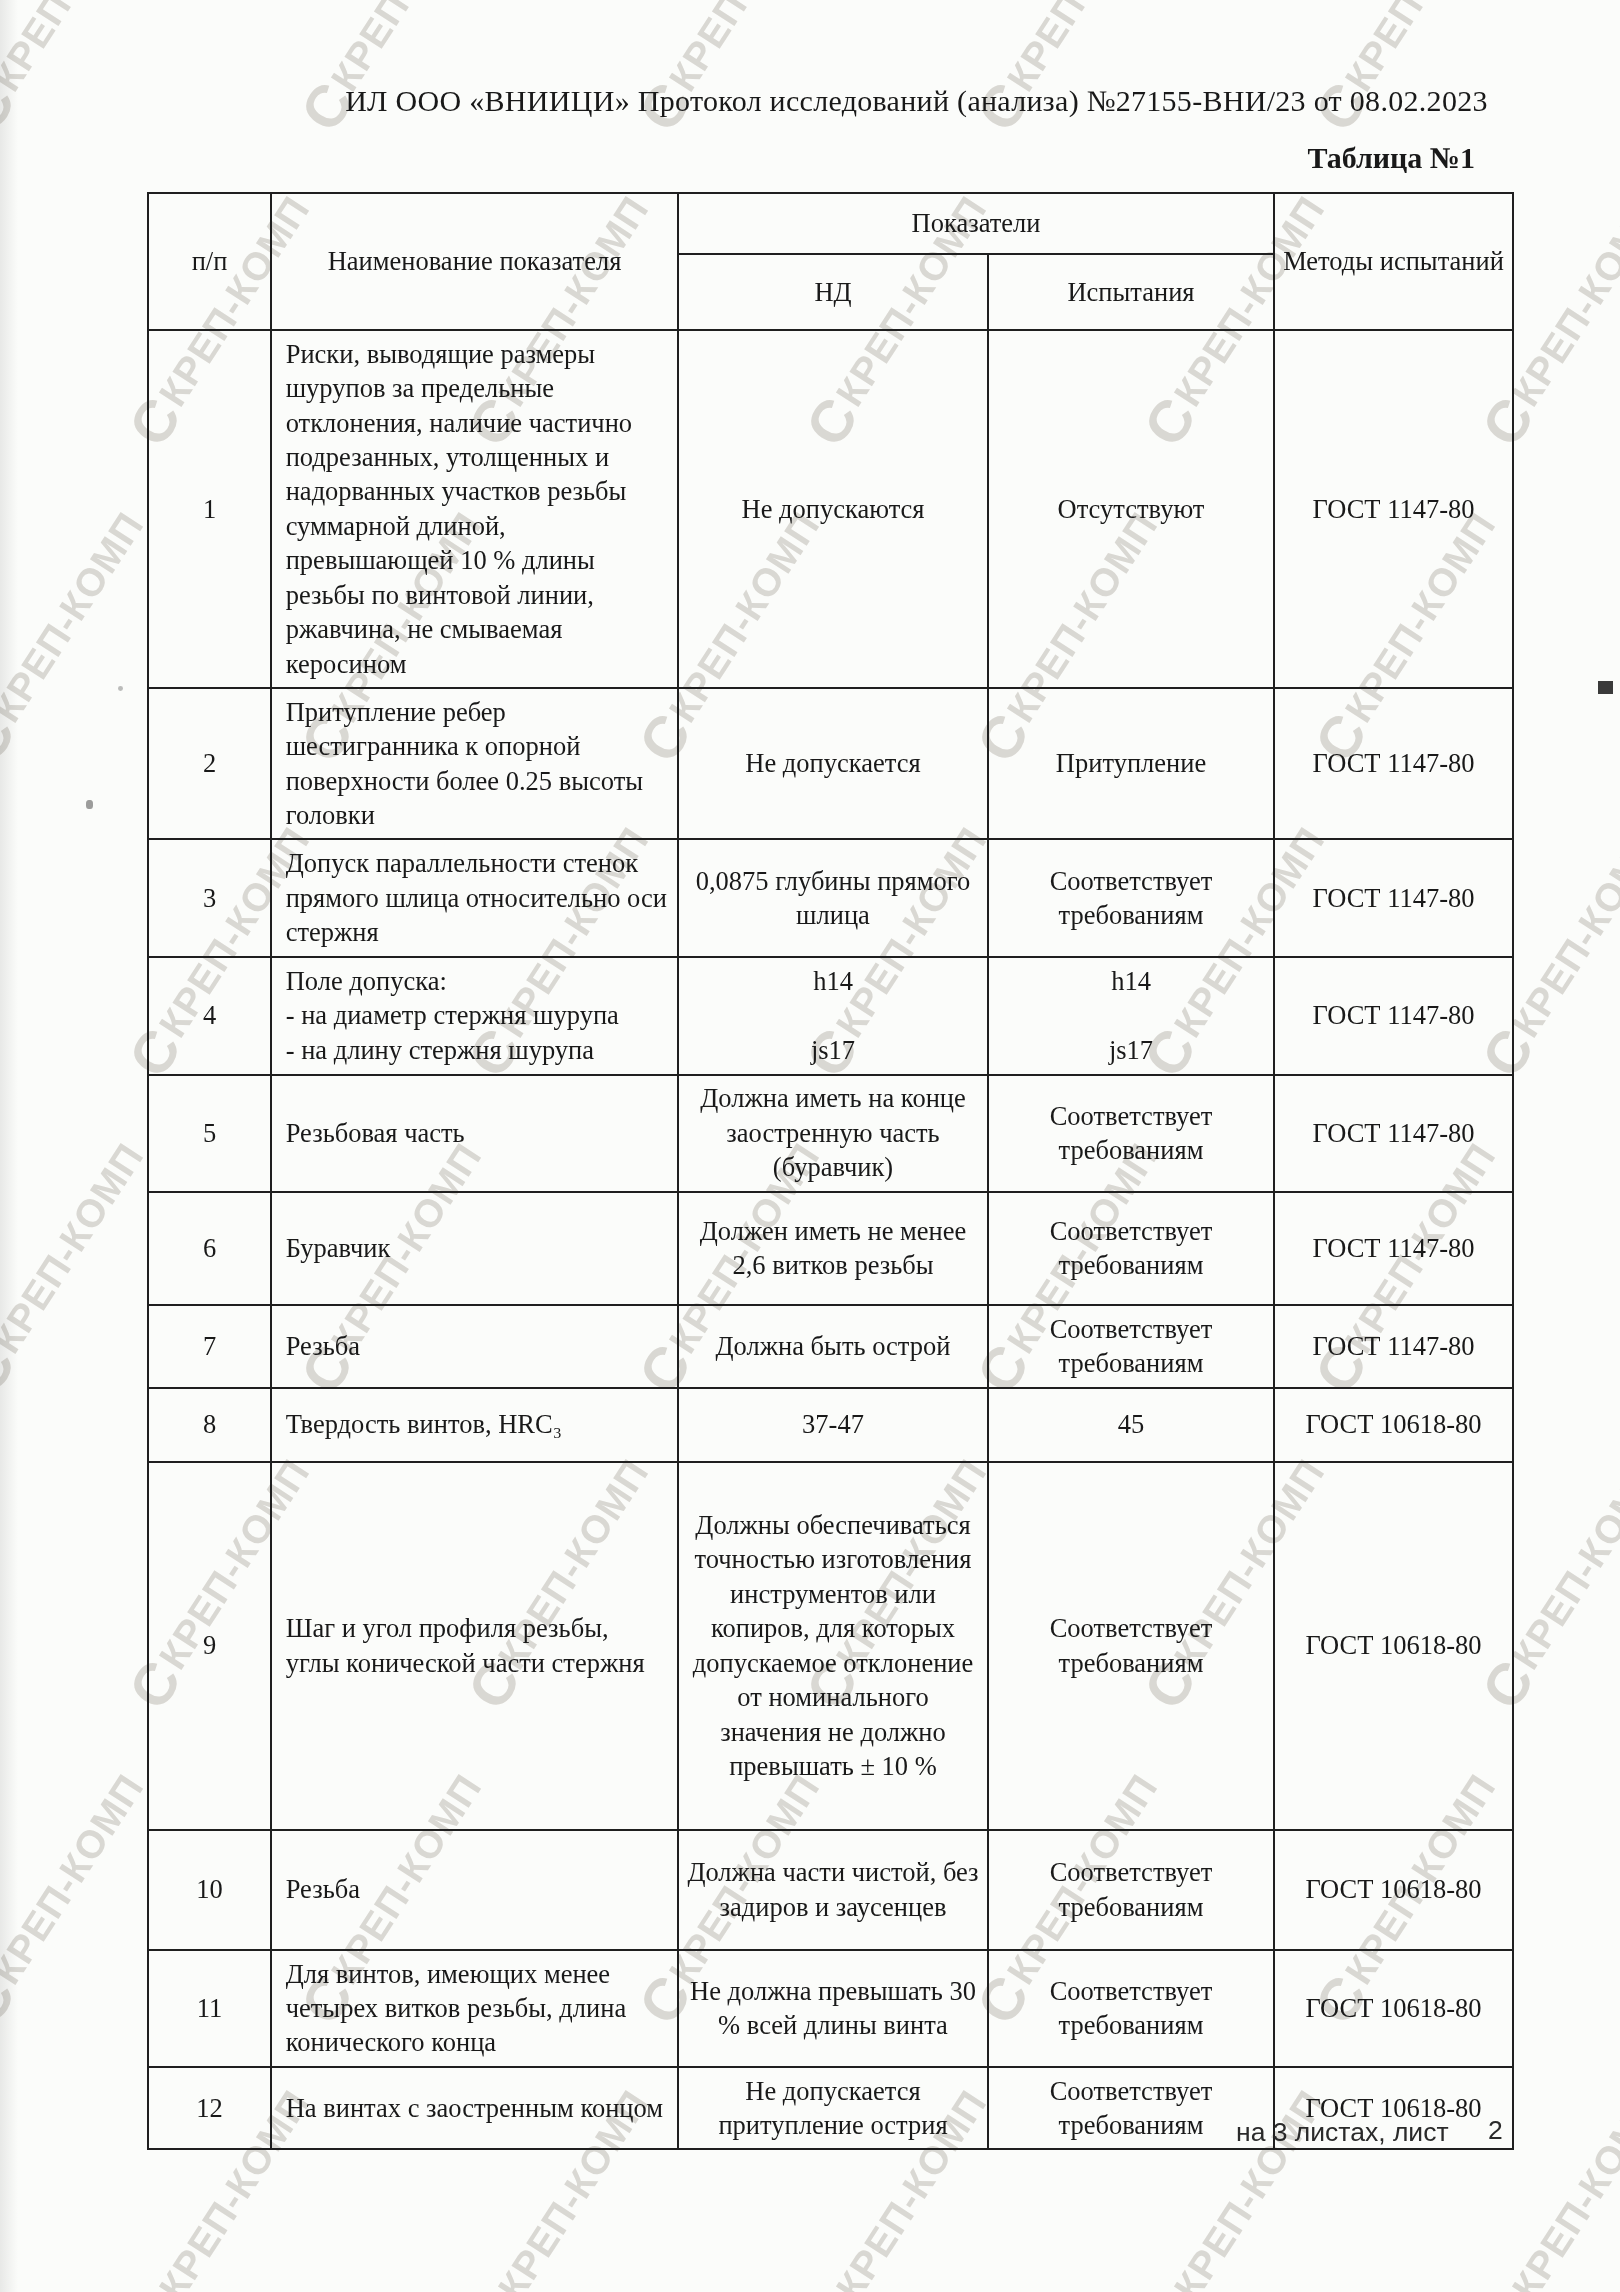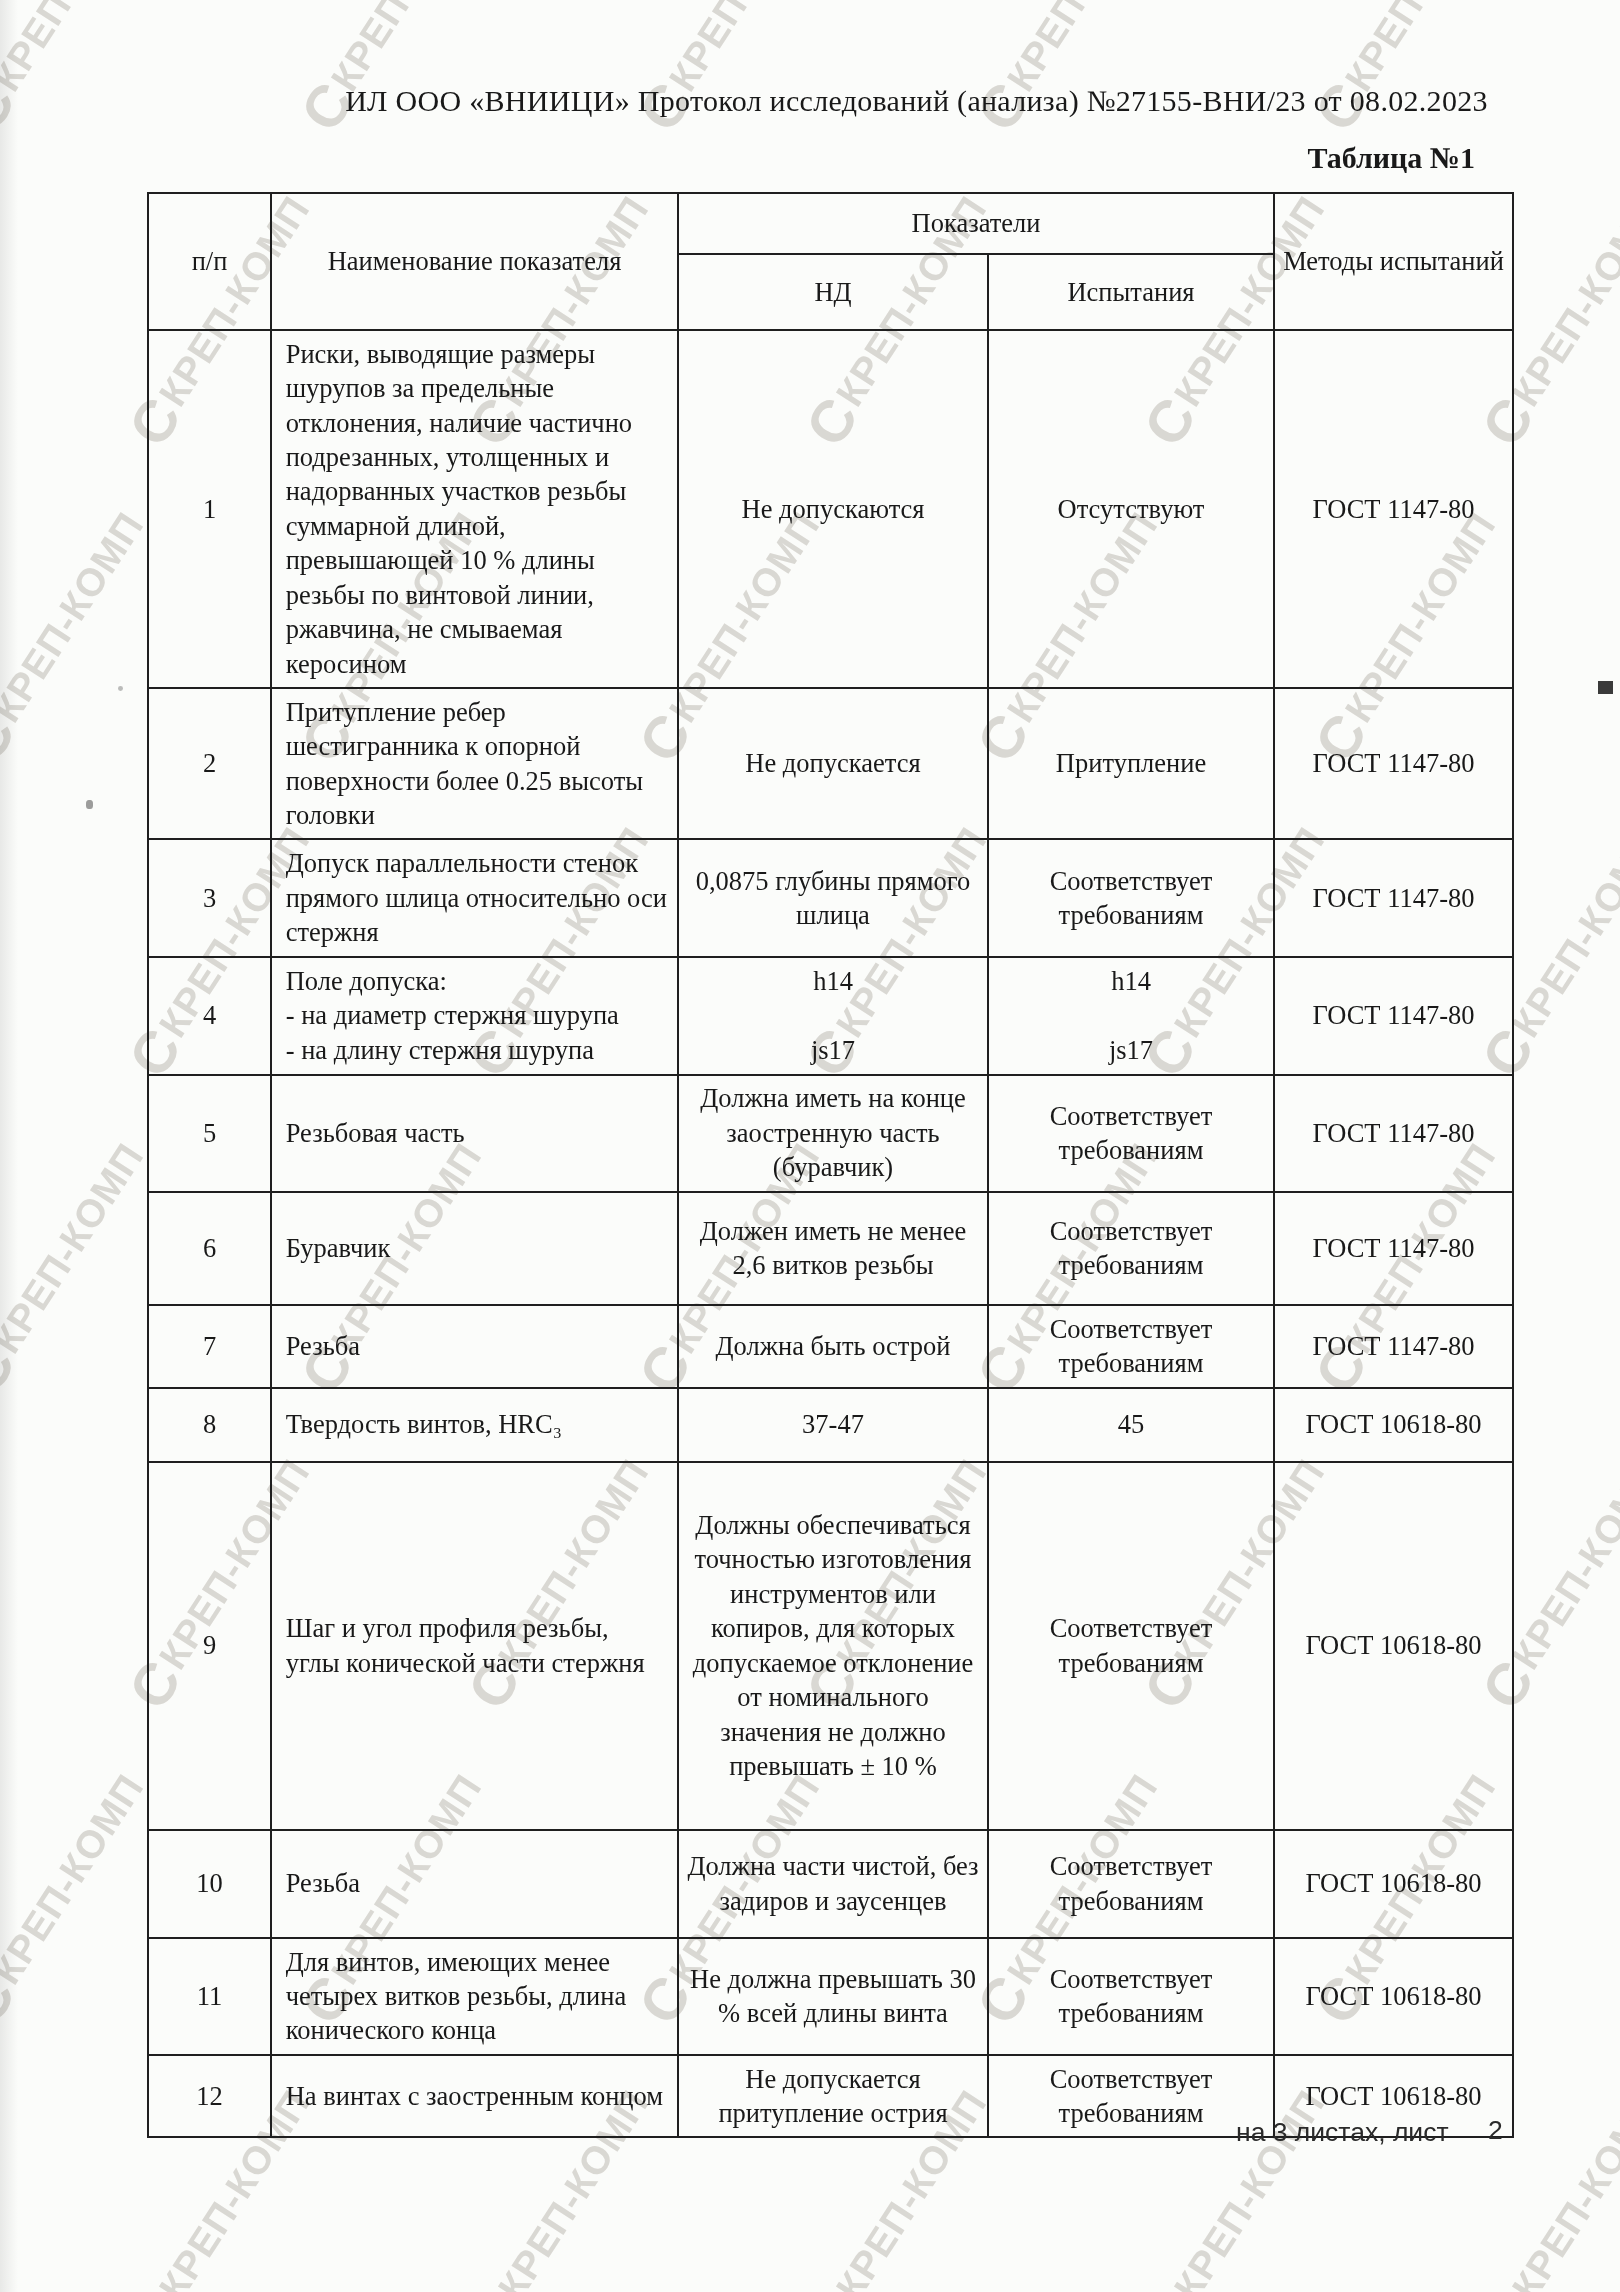--- a/index.html
+++ b/index.html
@@ -212,21 +212,21 @@
         <td class="c-tests">45</td>
         <td class="c-method">ГОСТ 10618-80</td>
       </tr>
       <tr style="height:368px">
         <td class="c-num">9</td>
         <td class="c-name">Шаг и угол профиля резьбы, углы конической части стержня</td>
         <td class="c-nd">Должны обеспечиваться точностью изготовления инструментов или копиров, для которых допускаемое отклонение от номинального значения не должно превышать ± 10 %</td>
         <td class="c-tests">Соответствует требованиям</td>
         <td class="c-method">ГОСТ 10618-80</td>
       </tr>
-      <tr style="height:108px">
+      <tr style="height:120px">
         <td class="c-num">10</td>
         <td class="c-name">Резьба</td>
         <td class="c-nd">Должна части чистой, без задиров и заусенцев</td>
         <td class="c-tests">Соответствует требованиям</td>
         <td class="c-method">ГОСТ 10618-80</td>
       </tr>
       <tr style="height:110px">
         <td class="c-num">11</td>
         <td class="c-name">Для винтов, имеющих менее четырех витков резьбы, длина конического конца</td>
         <td class="c-nd">Не должна превышать 30 % всей длины винта</td>

